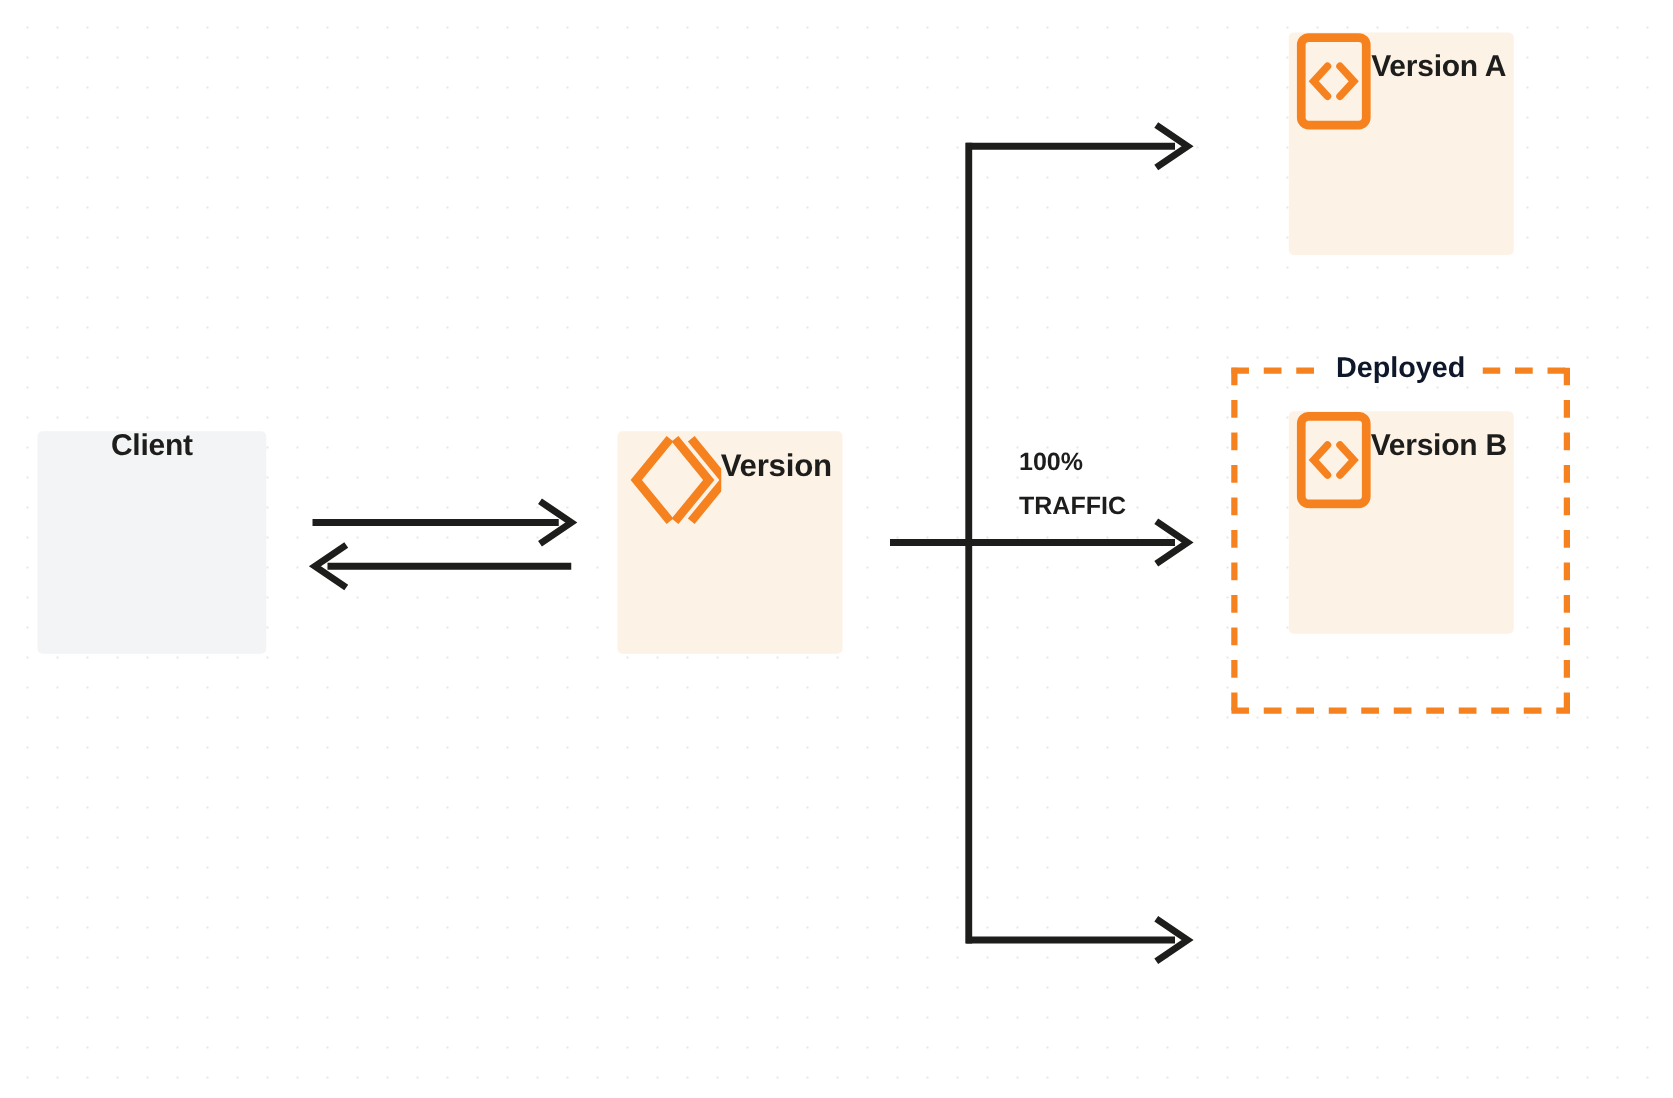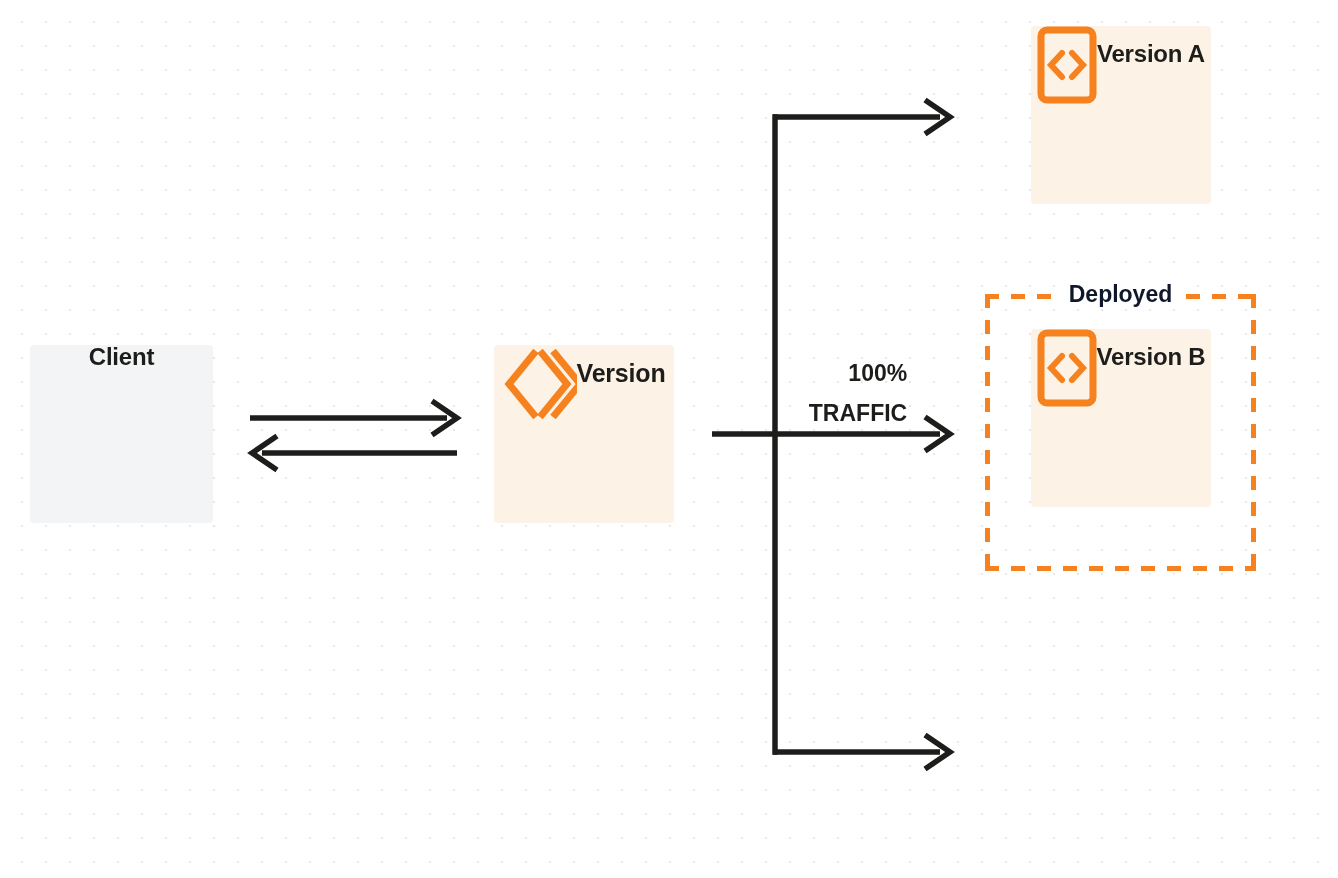--- a/index.html
+++ b/index.html
@@ -125,23 +125,23 @@
     height: 878px;
     pointer-events: none;
   }
 
   
   #traffic-label {
     position: absolute;
     left: 858px;
     top: 353px;
     transform: translateX(-50%);
-    text-align: right;
+    text-align: left;
     color: #1d1d1b;
-    font-size: 23px;
+    font-size: 20px;
     font-weight: bold;
     line-height: 1.75;
     white-space: nowrap;
   }
 </style>
 </head>
 <body>
 
 <div id="canvas">
 

